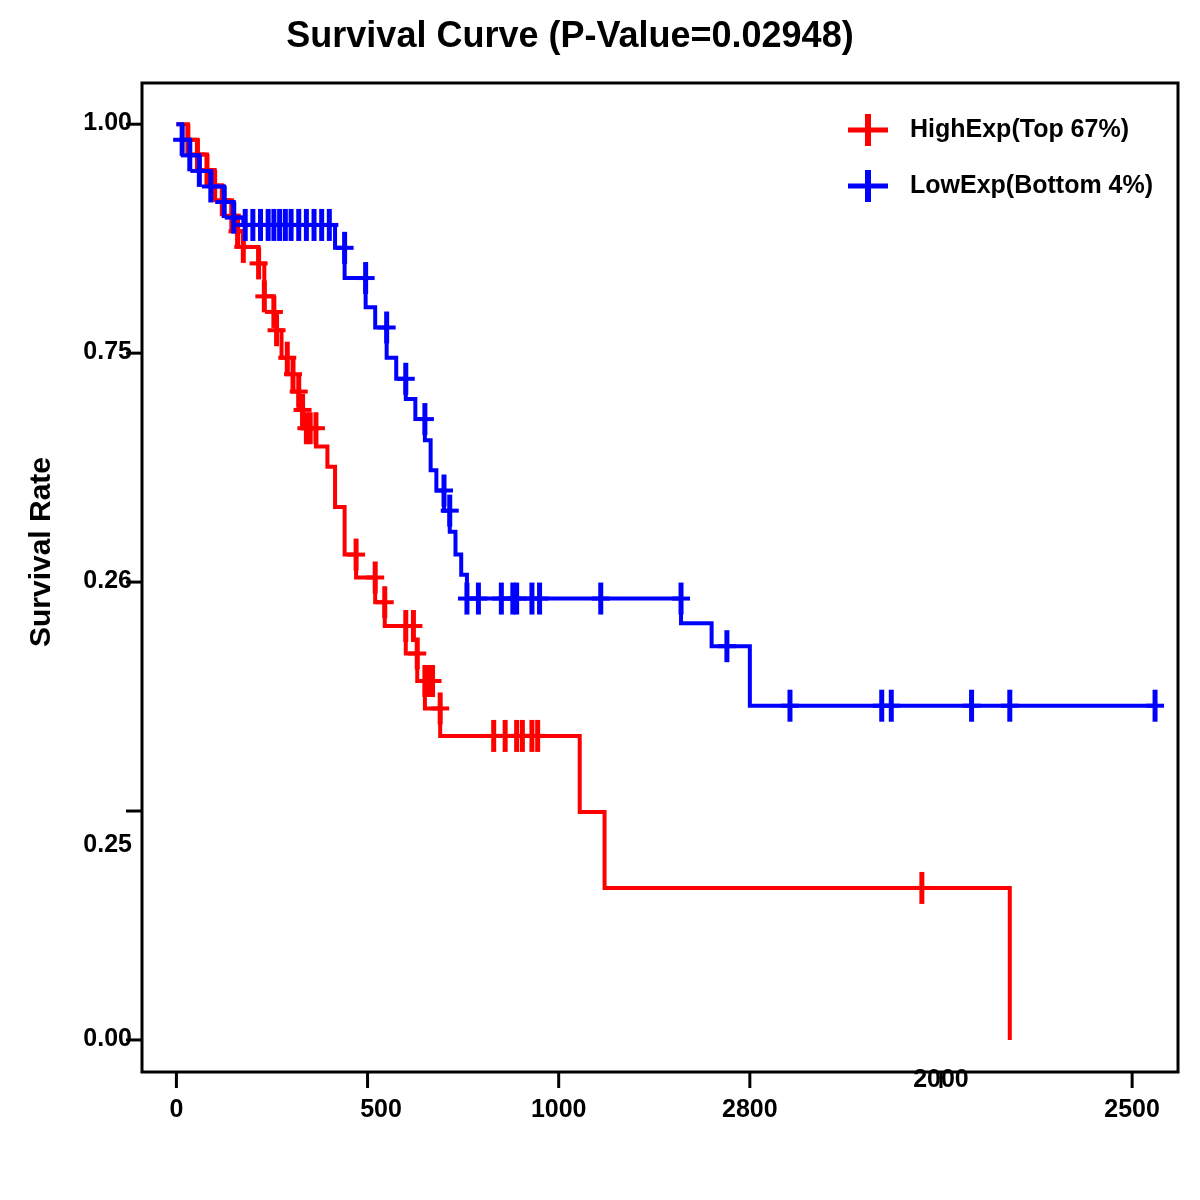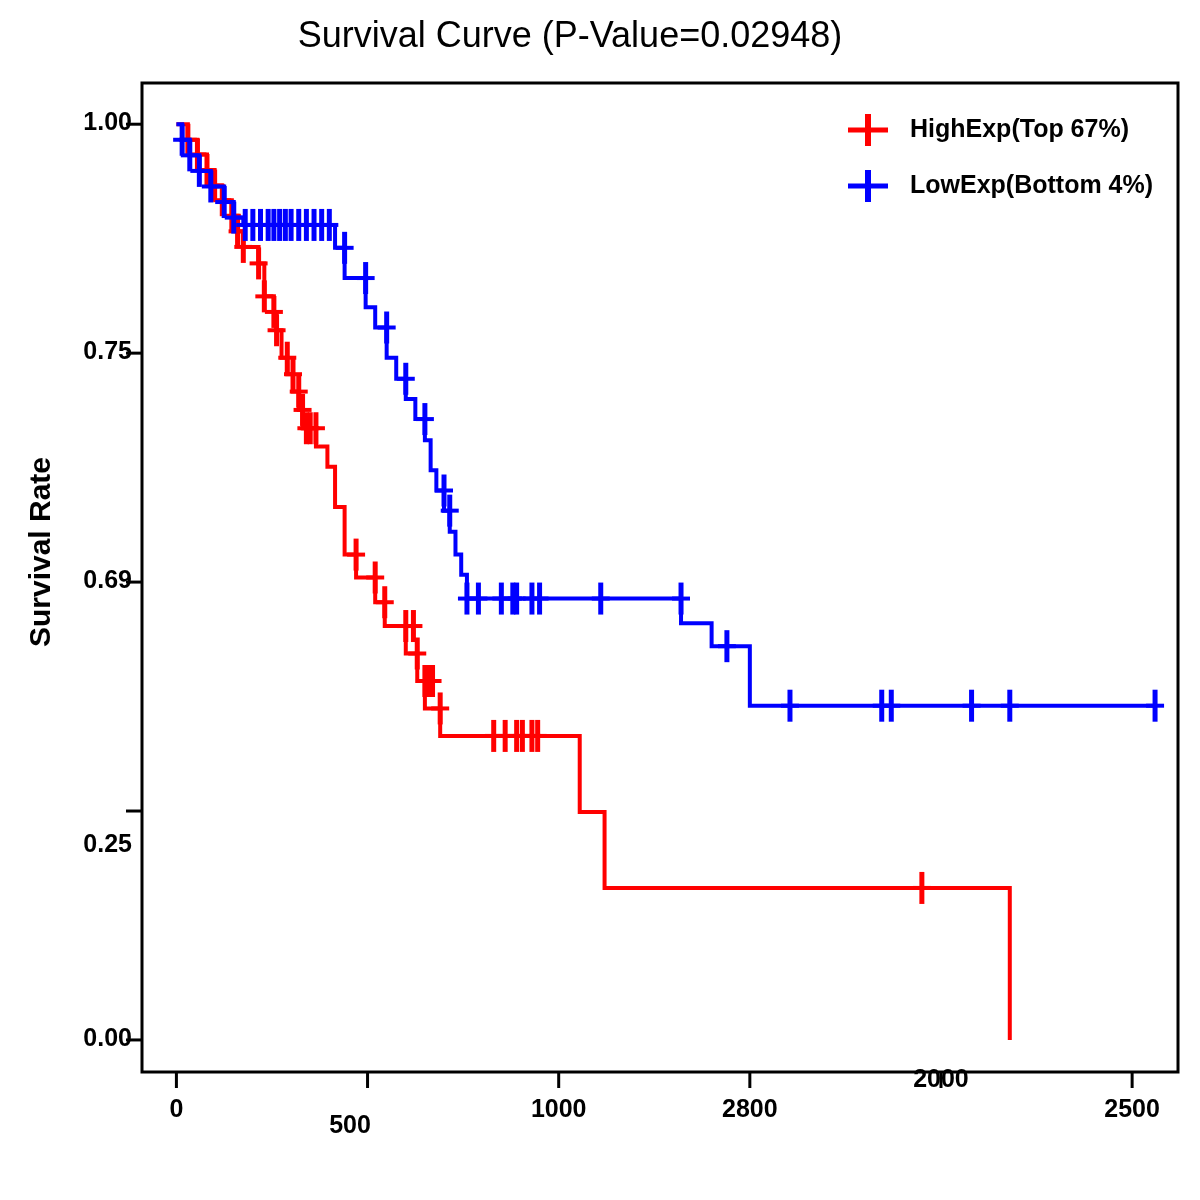--- a/index.html
+++ b/index.html
@@ -20,21 +20,21 @@
     width: 1200px;
     height: 1200px;
   }
   .chart-title {
     position: absolute;
     left: 0;
     top: 14px;
     width: 1140px;
     text-align: center;
     font-size: 36px;
-    font-weight: normal;
+    font-weight: bold;
     color: #000000;
     letter-spacing: 0px;
     font-family: "Liberation Sans", sans-serif;
   }
   .ylabel {
     position: absolute;
     left: -110px;
     top: 535px;
     width: 300px;
     text-align: center;
@@ -88,27 +88,27 @@
 
 <div id="figure">
 
   <div class="chart-title">Survival Curve (P-Value=0.02948)</div>
 
   <div class="ylabel">Survival Rate</div>
 
   <div class="ytick-holder" id="ytick-holder">
       <div class="tick-label-y" style="top: 1022.95px;">0.00</div>
       <div class="tick-label-y" style="top: 829px;">0.25</div>
-      <div class="tick-label-y" style="top: 565.079px;">0.69</div>
+      <div class="tick-label-y" style="top: 565.079px;">0.26</div>
       <div class="tick-label-y" style="top: 336.144px; margin-left: 21px;">0.75</div>
       <div class="tick-label-y" style="top: 107.208px;">1.00</div>
     </div>
   <div id="xtick-holder">
       <div class="tick-label-x" style="left: 76.4059px; width: 200px; top: 1094px;">0</div>
-      <div class="tick-label-x" style="left: 250px; width: 200px; top: 1094px; margin-top: 16px;">500</div>
+      <div class="tick-label-x" style="left: 281px; width: 200px; top: 1094px;">500</div>
       <div class="tick-label-x" style="left: 458.694px; width: 200px; top: 1094px;">1000</div>
       <div class="tick-label-x" style="left: 649.838px; width: 200px; top: 1094px;">2800</div>
       <div class="tick-label-x" style="left: 840.982px; width: 200px; top: 1064px;">2000</div>
       <div class="tick-label-x" style="left: 1032.13px; width: 200px; top: 1094px;">2500</div>
     </div>
 
   <svg id="plot-svg" width="1200" height="1200" viewBox="0 0 1200 1200" style="position:absolute;left:0;top:0;">
 
     <rect id="frame" x="142" y="83" width="1036" height="989" fill="none" stroke="#000000" stroke-width="3"></rect>
 

